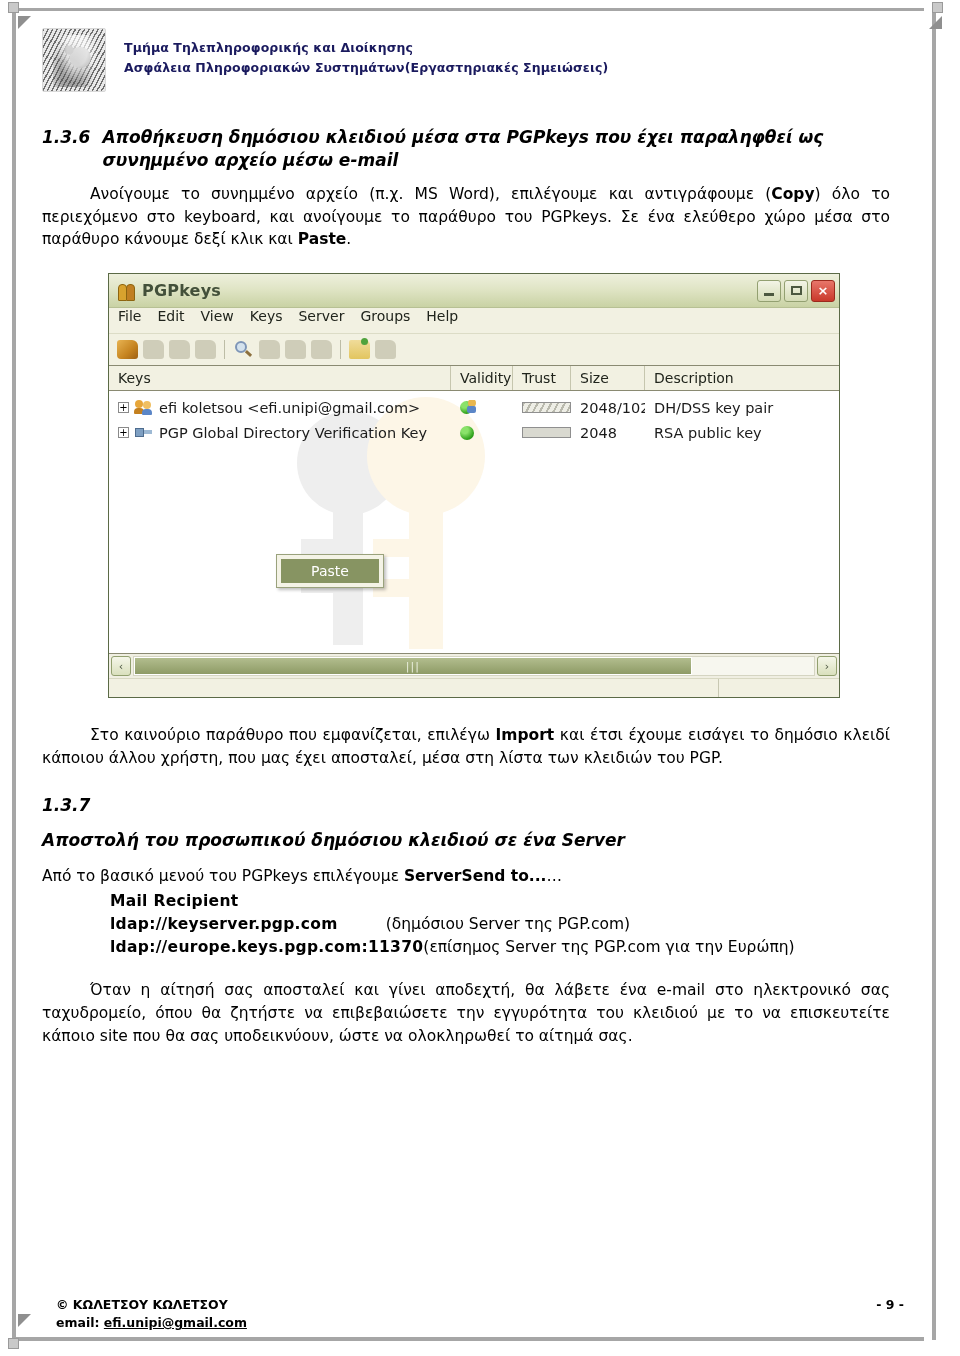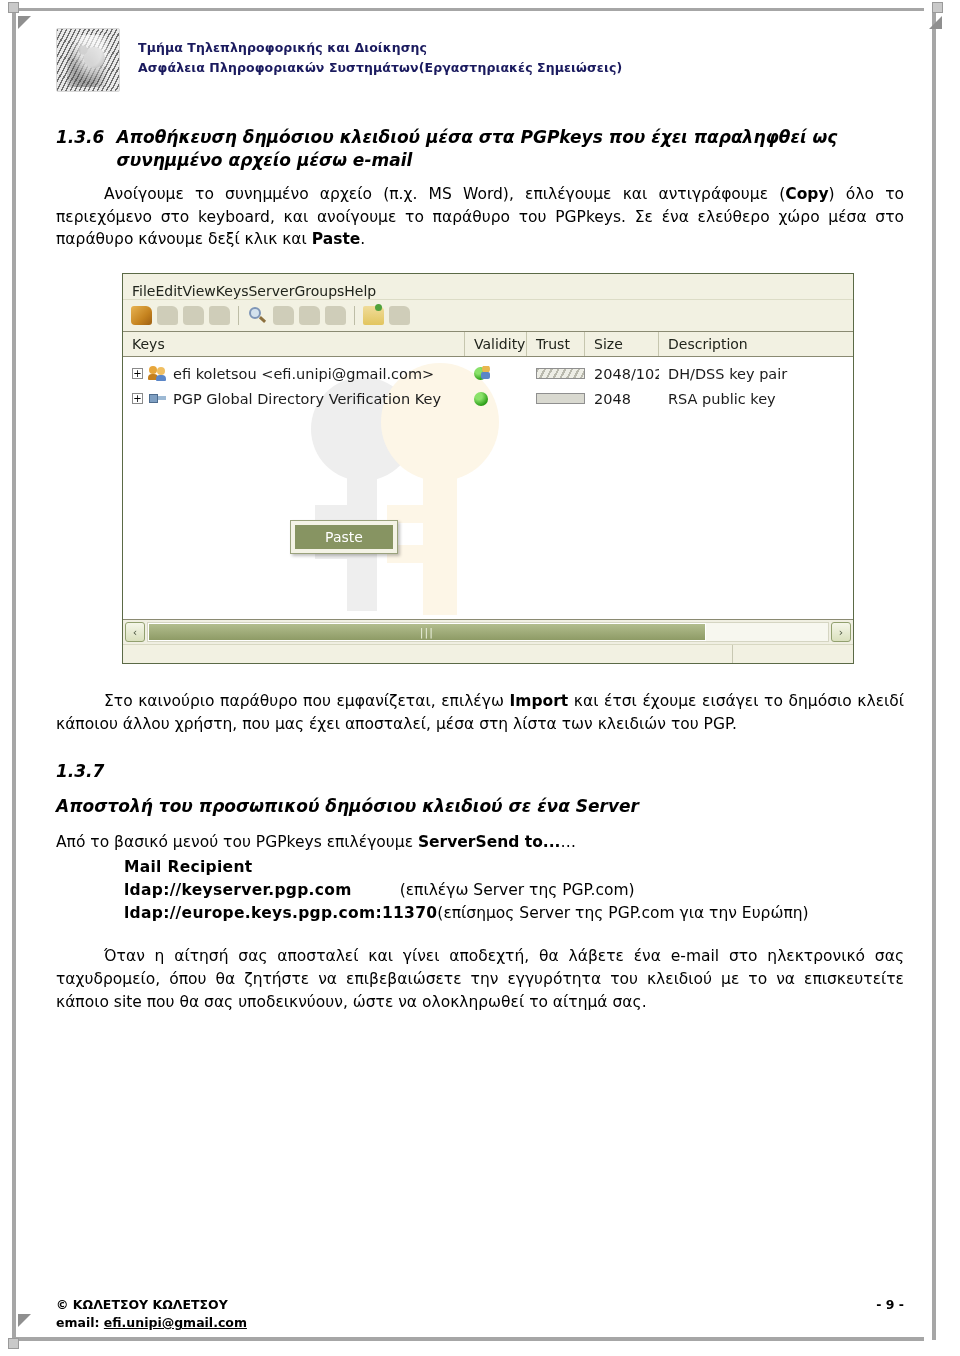--- a/index.html
+++ b/index.html
@@ -54,21 +54,21 @@
     border: 1px solid #9a9a9a;
     box-sizing: border-box;
   }
   .corner-sq.tl { left: 8px; top: 2px; }
   .corner-sq.tr { left: 932px; top: 2px; }
   .corner-sq.bl { left: 8px; top: 1338px; }
 
   
   #content {
     position: absolute;
-    left: 56px;
+    left: 42px;
     top: 28px;
     width: 848px;
   }
 
   
   #doc-header {
     display: flex;
     align-items: flex-start;
     gap: 18px;
     height: 80px;
@@ -194,21 +194,22 @@
     background: linear-gradient(to bottom, #e8766a, #c9392b);
     border-color: #9b2a1d;
     color: #ffffff;
   }
   .winbtn .min-bar { width: 10px; height: 3px; background: #4c5840; margin-top: 7px; }
   .winbtn .max-sq { width: 11px; height: 9px; border: 2px solid #4c5840; box-sizing: border-box; }
 
   #pgp-menubar {
     height: 25px;
     display: flex;
-    align-items: flex-end;
+    align-items: flex-start;
+    gap: 16px;
     padding-left: 9px;
     background: #f2f1e2;
     font-size: 14px;
     color: #20241c;
     border-bottom: 1px solid #dcdcc6;
   }
   #pgp-toolbar {
     height: 31px;
     display: flex;
     align-items: center;
@@ -523,20 +524,34 @@
     <span class="txt">
       <span>Αποθήκευση δημόσιου κλειδιού μέσα στα PGPkeys που έχει παραληφθεί ως</span><br>
       <span>συνημμένο αρχείο μέσω e-mail</span>
     </span>
   </div>
 
   <p class="body indent"><span>Ανοίγουμε το συνημμένο αρχείο (π.χ. MS Word), επιλέγουμε και αντιγράφουμε (</span><span class="b">Copy</span><span>) όλο το περιεχόμενο στο keyboard, και ανοίγουμε το παράθυρο του PGPkeys. Σε ένα ελεύθερο χώρο μέσα στο παράθυρο κάνουμε δεξί κλικ και </span><span class="b">Paste</span><span>.</span></p>
 
   <div id="pgp-window">
 
+    <div id="pgp-titlebar">
+      <div id="pgp-app-icon">
+        <div class="k1"></div>
+          <div class="k2"></div>
+      </div>
+      <div id="pgp-title-text">PGPkeys</div>
+      <div class="winbtn">
+          <div class="min-bar"></div>
+        </div>
+      <div class="winbtn">
+          <div class="max-sq"></div>
+        </div>
+      <div class="winbtn close">×</div>
+    </div>
 
     <div id="pgp-menubar">
       <span>File</span>
       <span>Edit</span>
       <span>View</span>
       <span>Keys</span>
       <span>Server</span>
       <span>Groups</span>
       <span>Help</span>
     </div>
@@ -646,21 +661,21 @@
 
   <div class="section-heading" style="margin-top:24px;flex-direction:column;">
     <span class="num">1.3.7</span>
     <span class="txt">Αποστολή του προσωπικού δημόσιου κλειδιού σε ένα Server</span>
   </div>
 
   <p class="body" style="margin-top:12px;"><span>Από το βασικό μενού του PGPkeys επιλέγουμε </span><span class="b">Server</span><span class="pad"></span><span class="b">Send to...</span><span class="pad"></span><span>…</span></p>
 
   <div class="server-list">
     <div><span>Mail Recipient</span></div>
-    <div><span>ldap://keyserver.pgp.com</span><span class="pad"></span><span class="note">(επιλέγω Server της PGP.com)</span></div>
+    <div><span>ldap://keyserver.pgp.com</span><span class="pad"></span><span class="note">(δημόσιου Server της PGP.com)</span></div>
     <div><span>ldap://europe.keys.pgp.com:11370</span><span class="note">(επίσημος Server της PGP.com για την Ευρώπη)</span></div>
   </div>
 
   <p class="body indent" style="margin-top:20px;">Όταν η αίτησή σας αποσταλεί και γίνει αποδεχτή, θα λάβετε ένα e-mail στο ηλεκτρονικό σας ταχυδρομείο, όπου θα ζητήστε να επιβεβαιώσετε την εγγυρότητα του κλειδιού με το να επισκευτείτε κάποιο site που θα σας υποδεικνύουν, ώστε να ολοκληρωθεί το αίτημά σας.</p>
 </div>
 
 <div id="doc-footer">
   <div>
     <div>© ΚΩΛΕΤΣΟΥ ΚΩΛΕΤΣΟΥ</div>
     <div><span>email: </span><span id="footer-email-val">efi.unipi@gmail.com</span></div>

